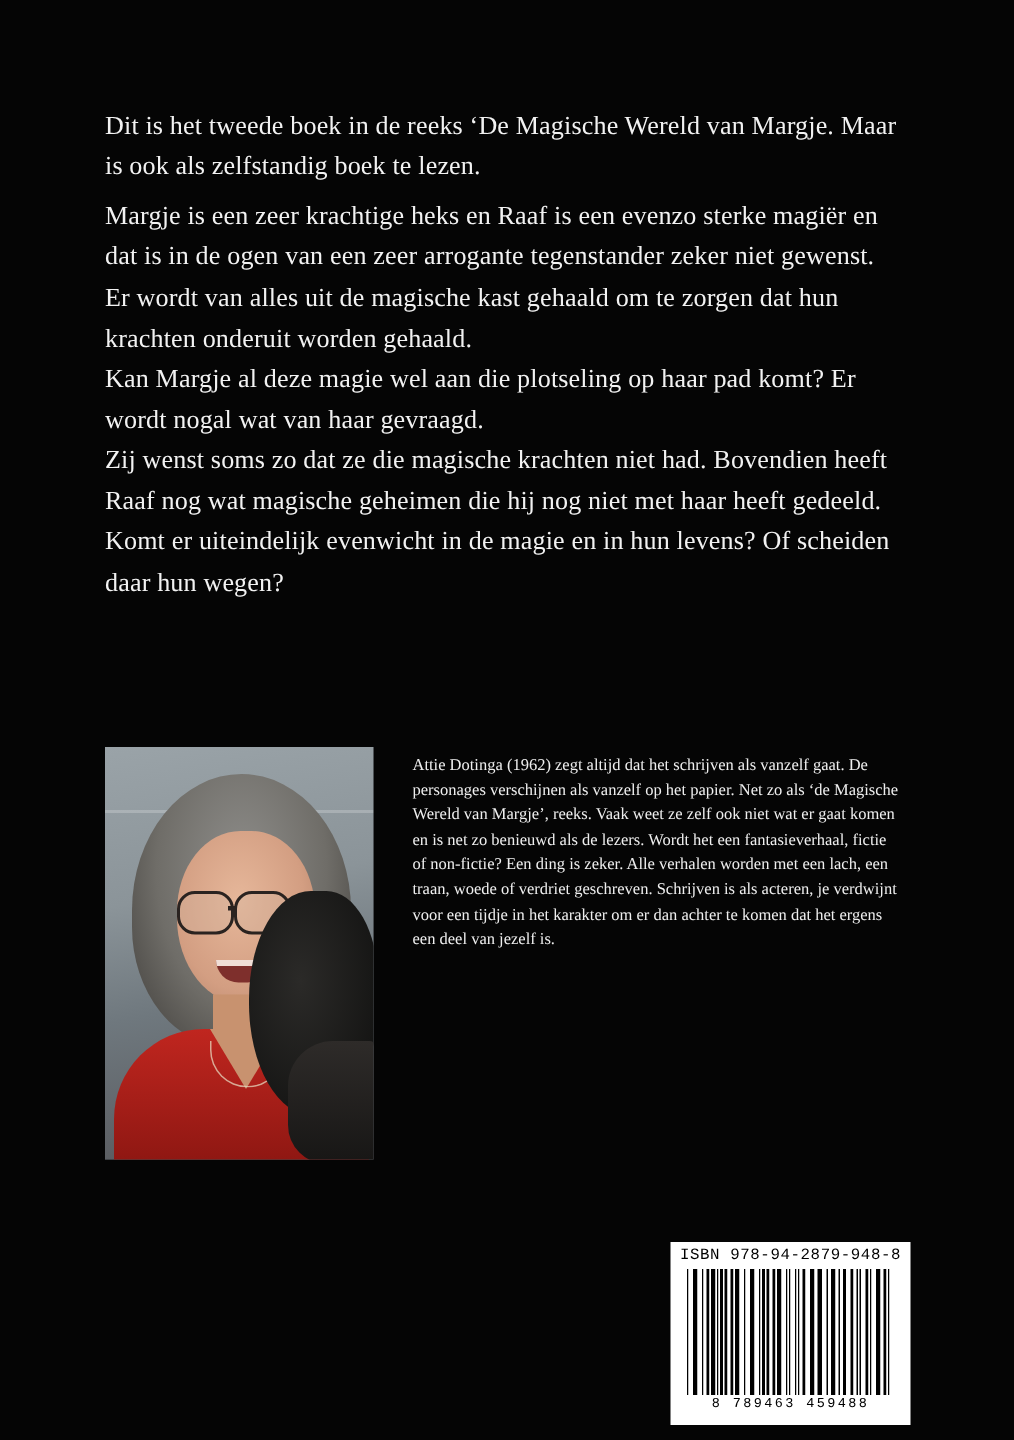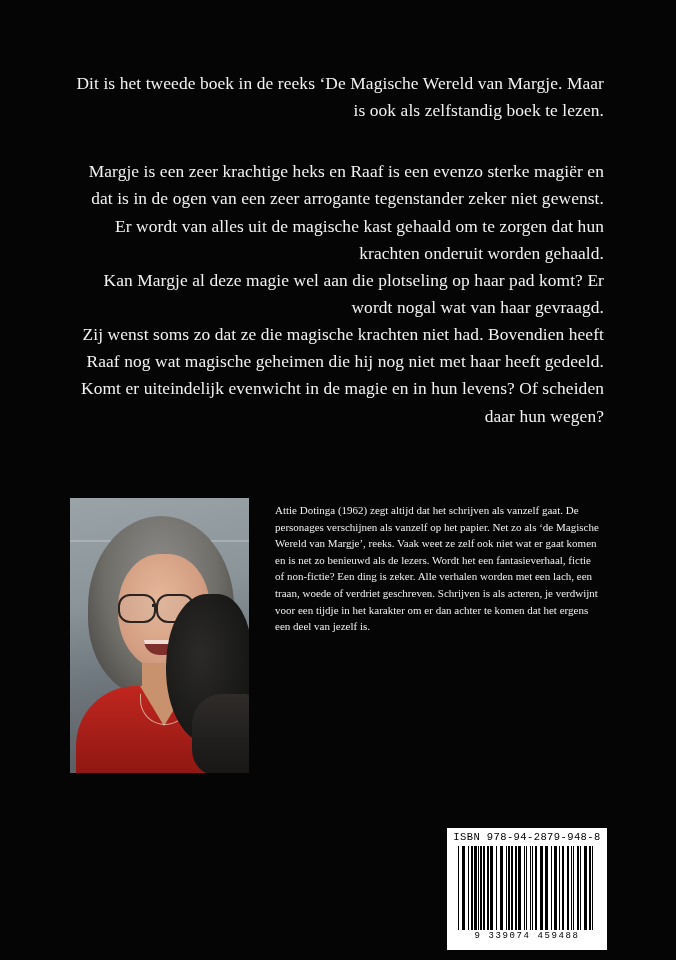--- a/index.html
+++ b/index.html
@@ -25,24 +25,23 @@
     left: 70px;
     top: 70px;
     width: 534px;
     font-size: 17.4px;
     line-height: 1.56;
     color: #f2f2f2;
     letter-spacing: 0.1px;
   }
   .blurb p {
     margin: 0;
-    text-align: right;
   }
   .blurb p.gap {
-    margin-top: 34px;
+    margin-top: 6px;
   }
   .author-block {
     position: absolute;
     left: 70px;
     top: 498px;
     width: 534px;
     display: flex;
     gap: 26px;
     align-items: flex-start;
   }
@@ -319,16 +318,16 @@
         <i style="width: 1px; background: rgb(255, 255, 255);"></i>
         <i style="width: 1px; background: rgb(0, 0, 0);"></i>
         <i style="width: 3px; background: rgb(255, 255, 255);"></i>
         <i style="width: 3px; background: rgb(0, 0, 0);"></i>
         <i style="width: 2px; background: rgb(255, 255, 255);"></i>
         <i style="width: 2px; background: rgb(0, 0, 0);"></i>
         <i style="width: 1px; background: rgb(255, 255, 255);"></i>
         <i style="width: 1px; background: rgb(0, 0, 0);"></i>
         <i style="width: 3px; background: rgb(255, 255, 255);"></i>
       </div>
-    <div class="barcode-digits">9 339074 459488</div>
+    <div class="barcode-digits">8 789463 459488</div>
   </div>
 
 </div>
 
 </body></html>

